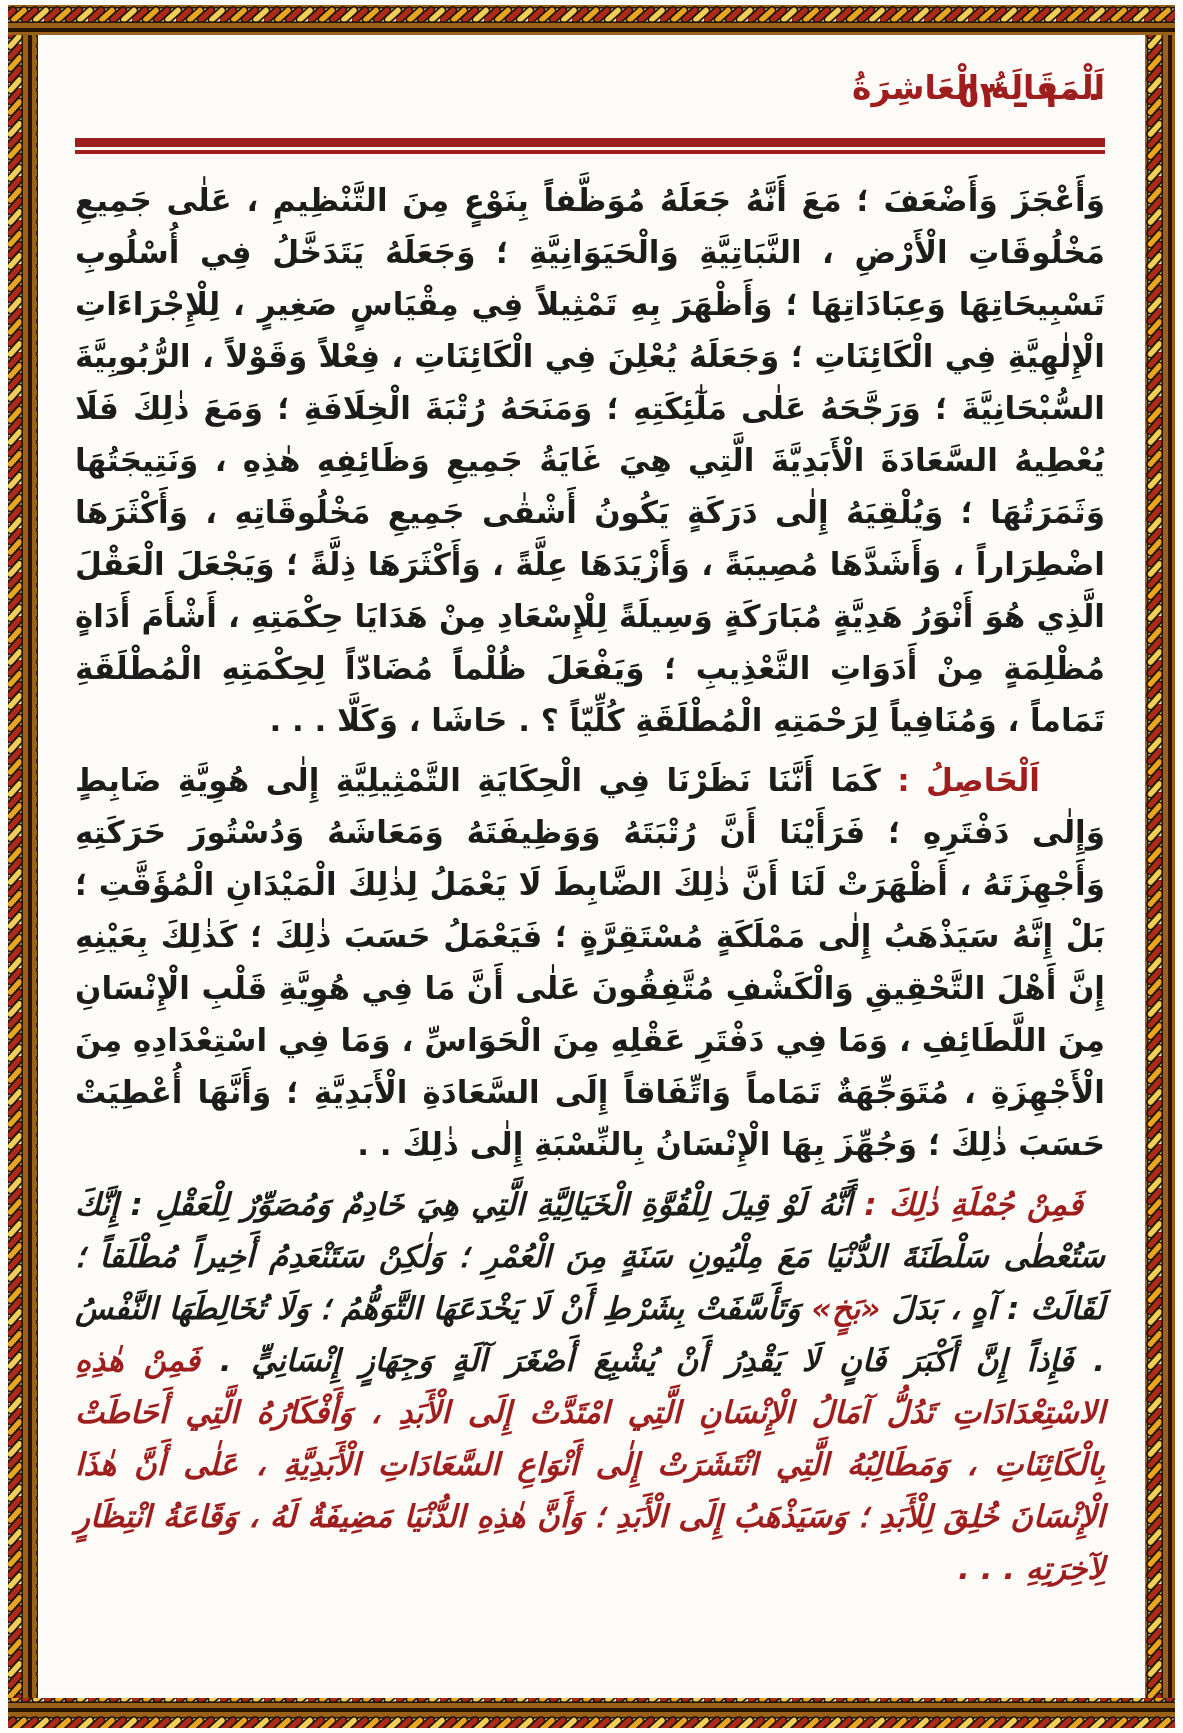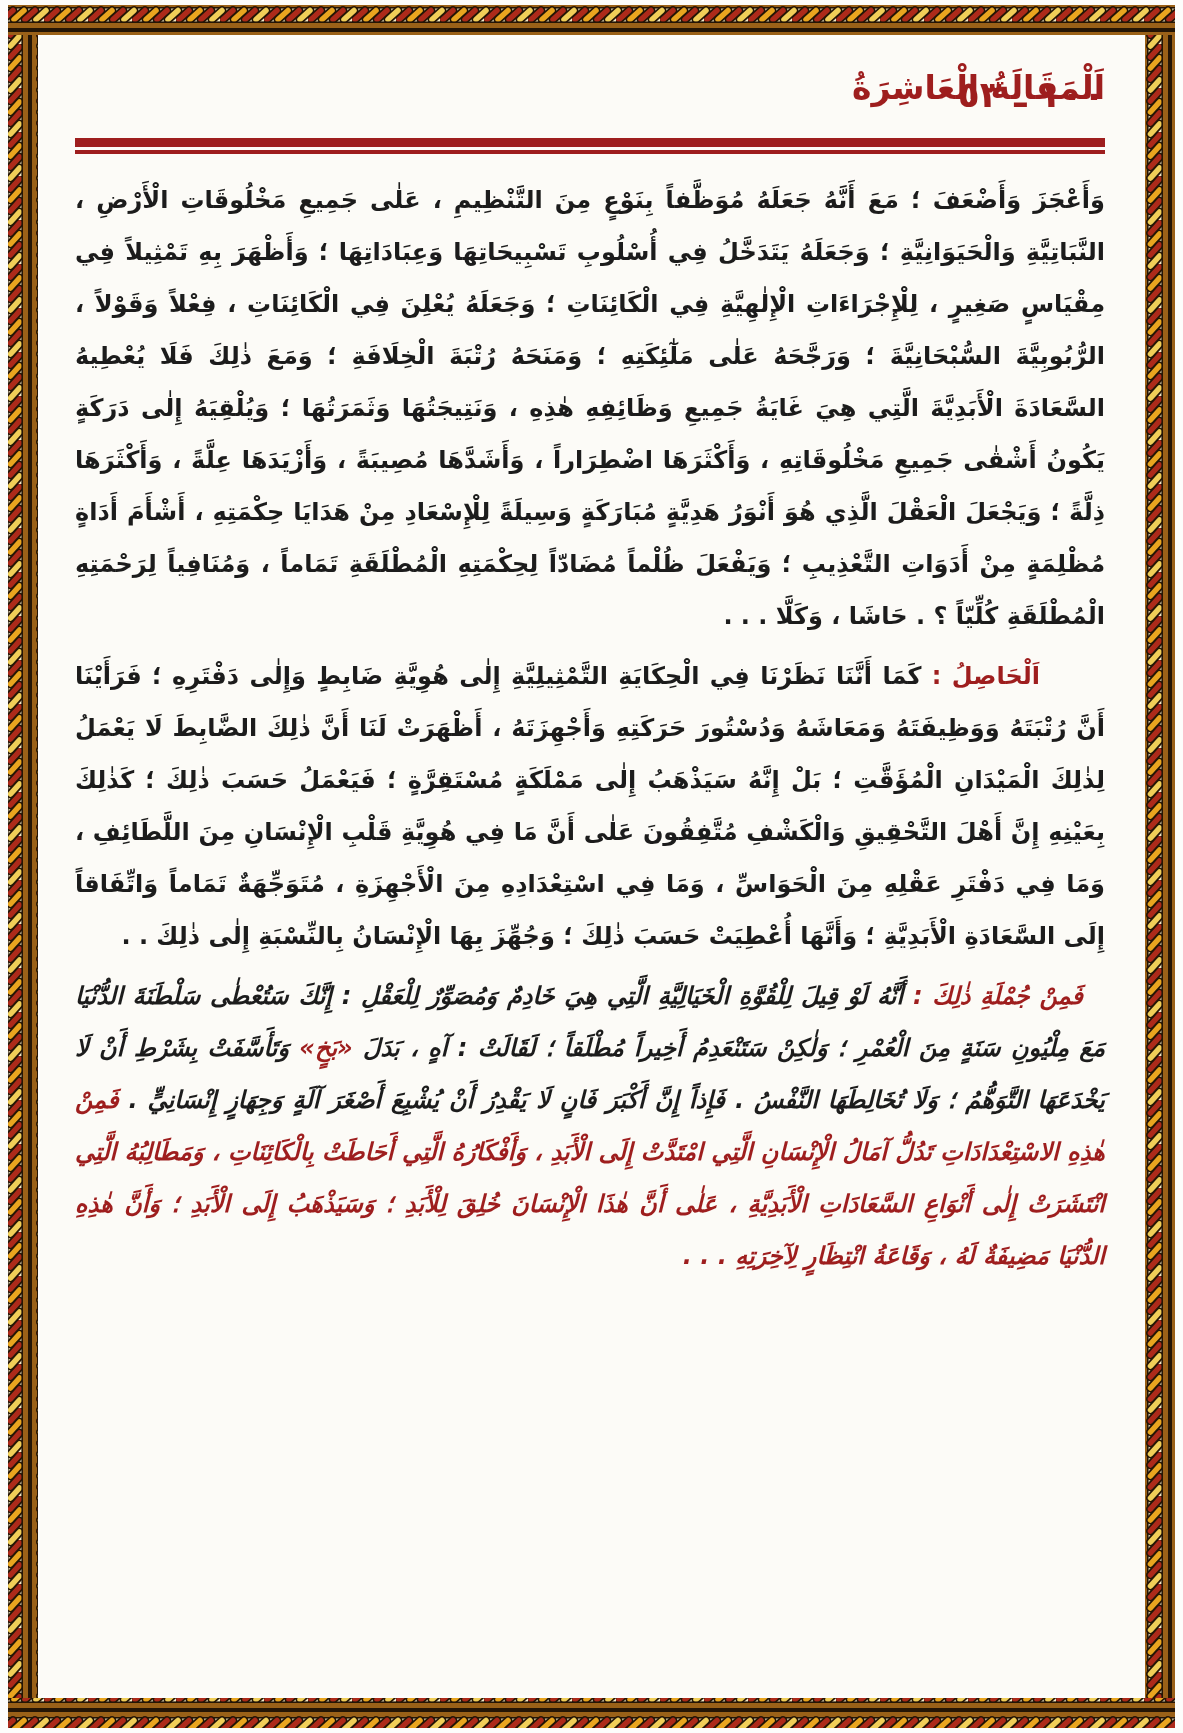--- a/index.html
+++ b/index.html
@@ -53,21 +53,21 @@
   }
   .double-rule{
     height:3px;
     border-top:9px solid var(--red);
     border-bottom:4px solid var(--red);
     margin-top:6px;
   }
   .body-text{
     margin-top:20px;
     color:var(--ink);
-    font-size:24px;
+    font-size:31px;
     font-weight:700;
     line-height:52px;
     text-align:justify;
     text-justify:inter-word;
   }
   .body-text p{
     margin:0 0 8px 0;
   }
   .para.indent-lg{ text-indent:65px; }
   .para.indent-sm{ text-indent:22px;font-style:italic; }

